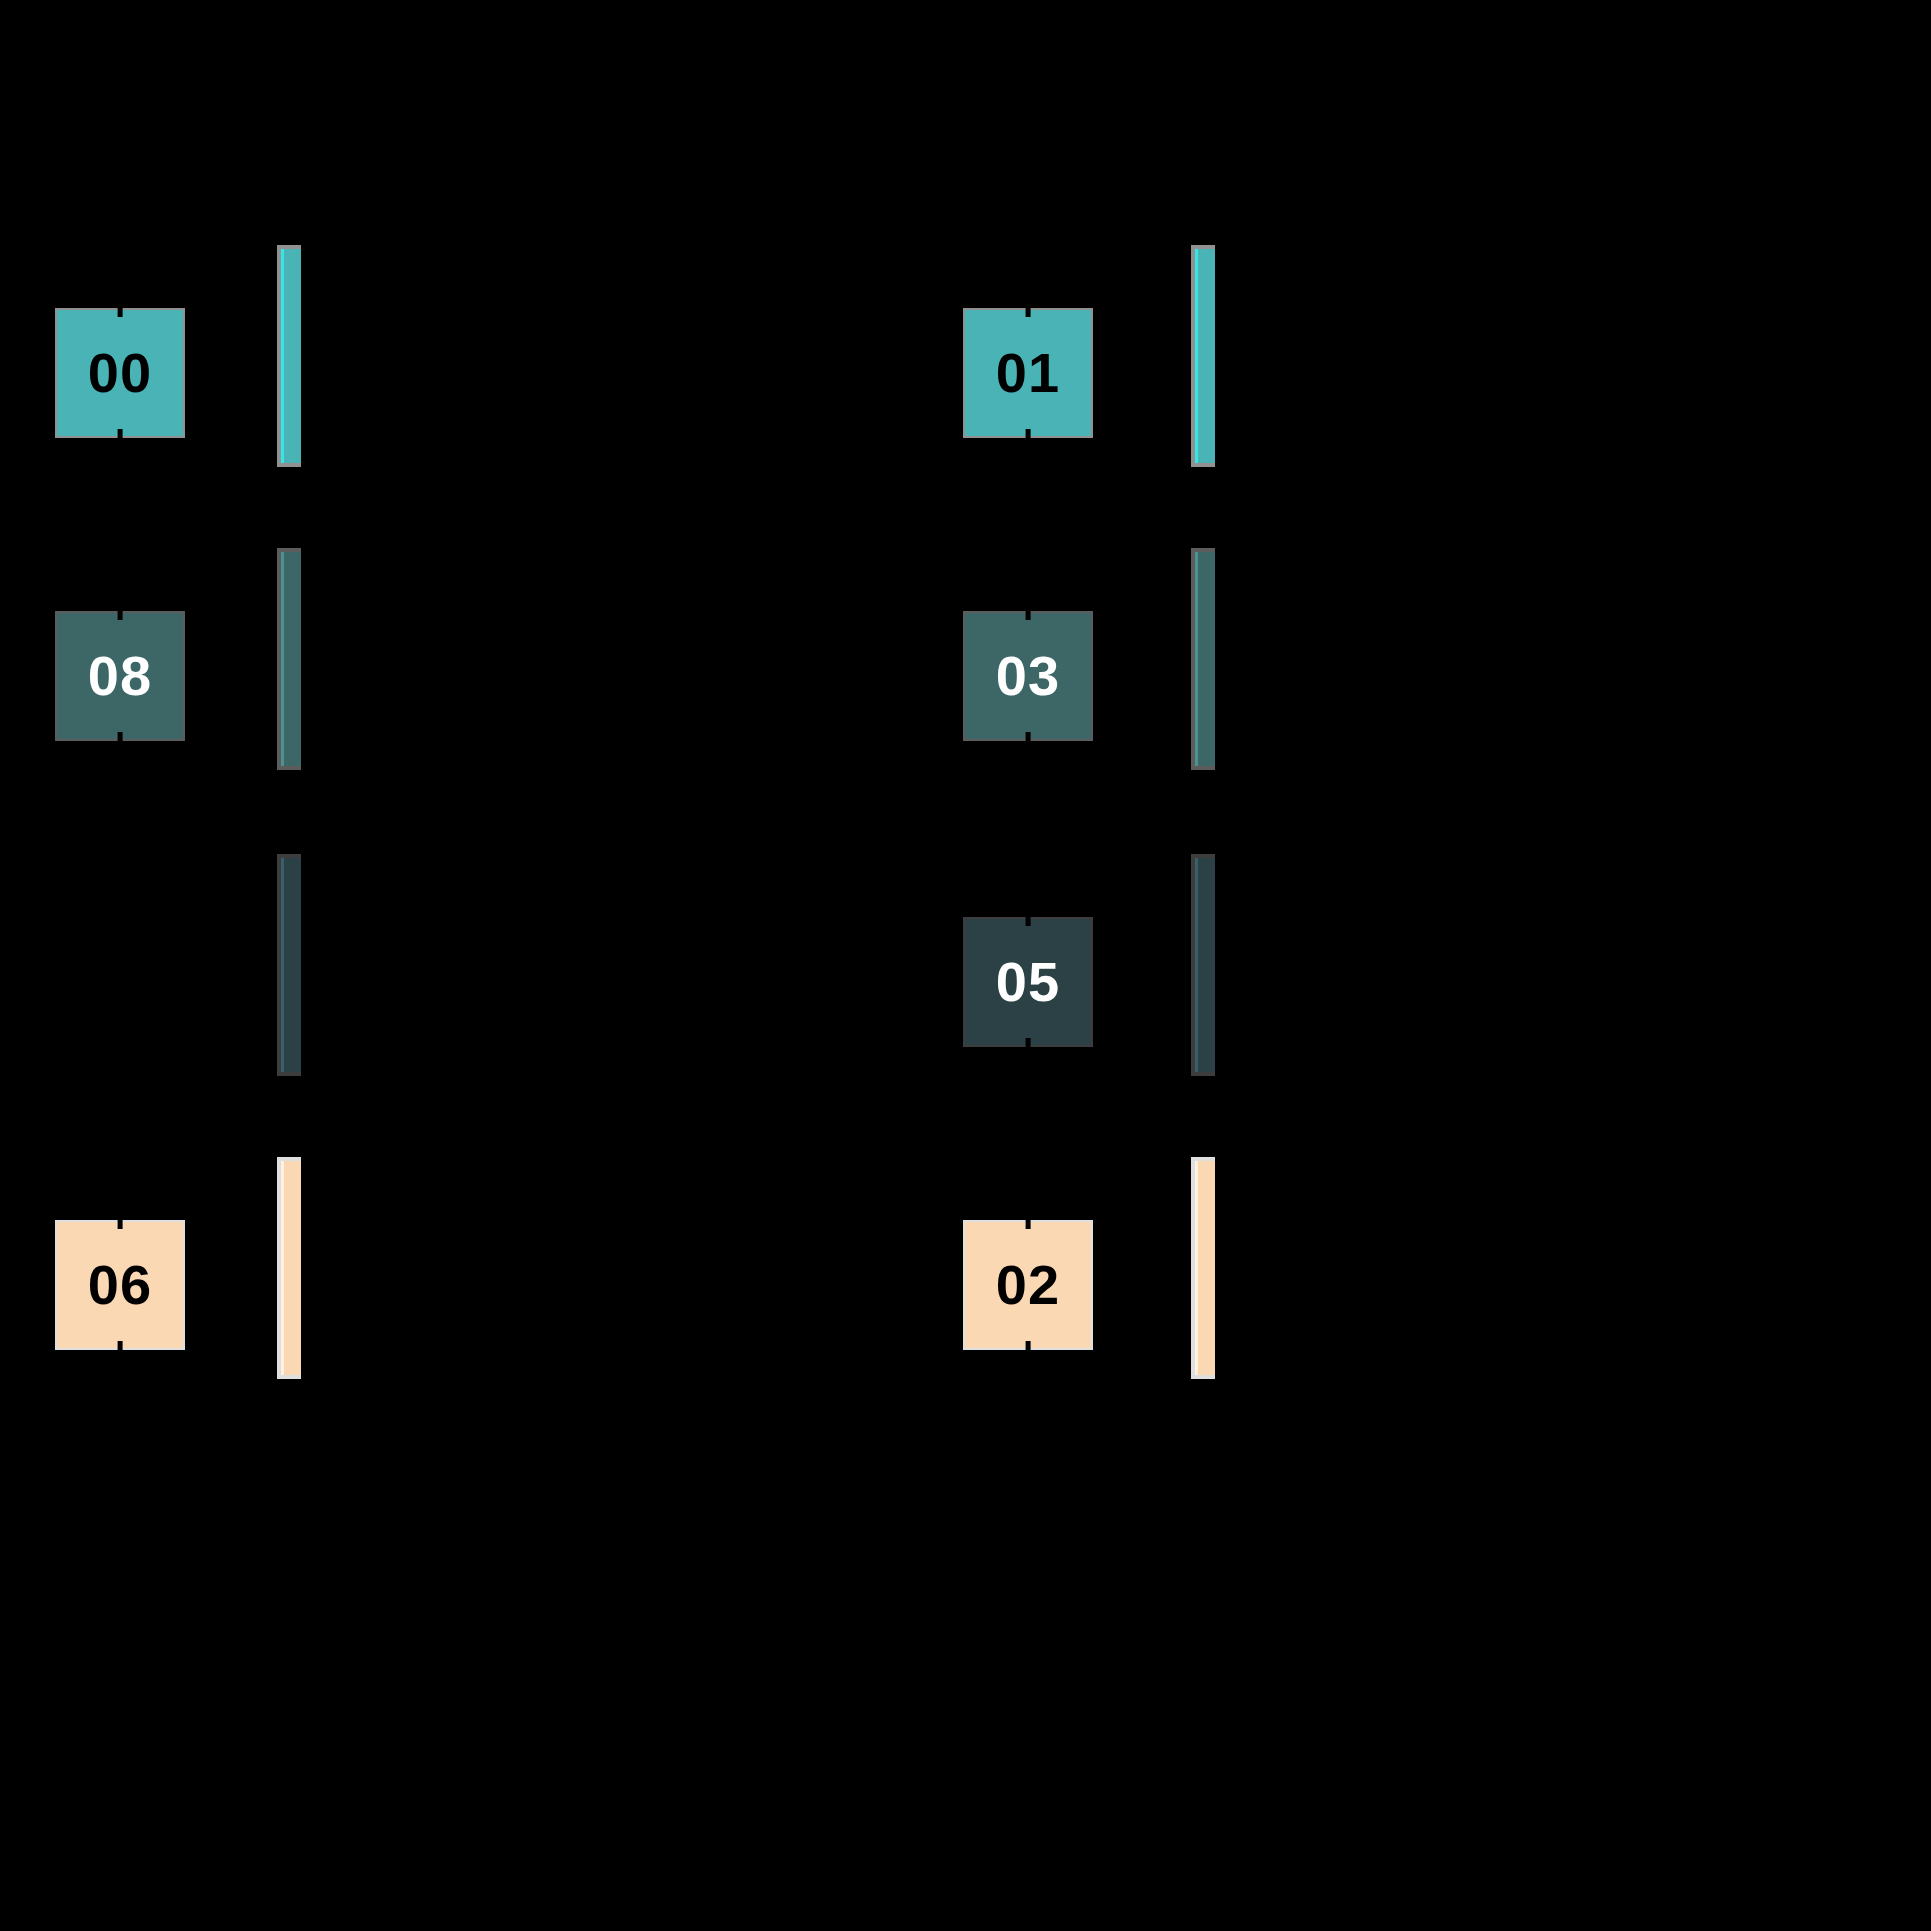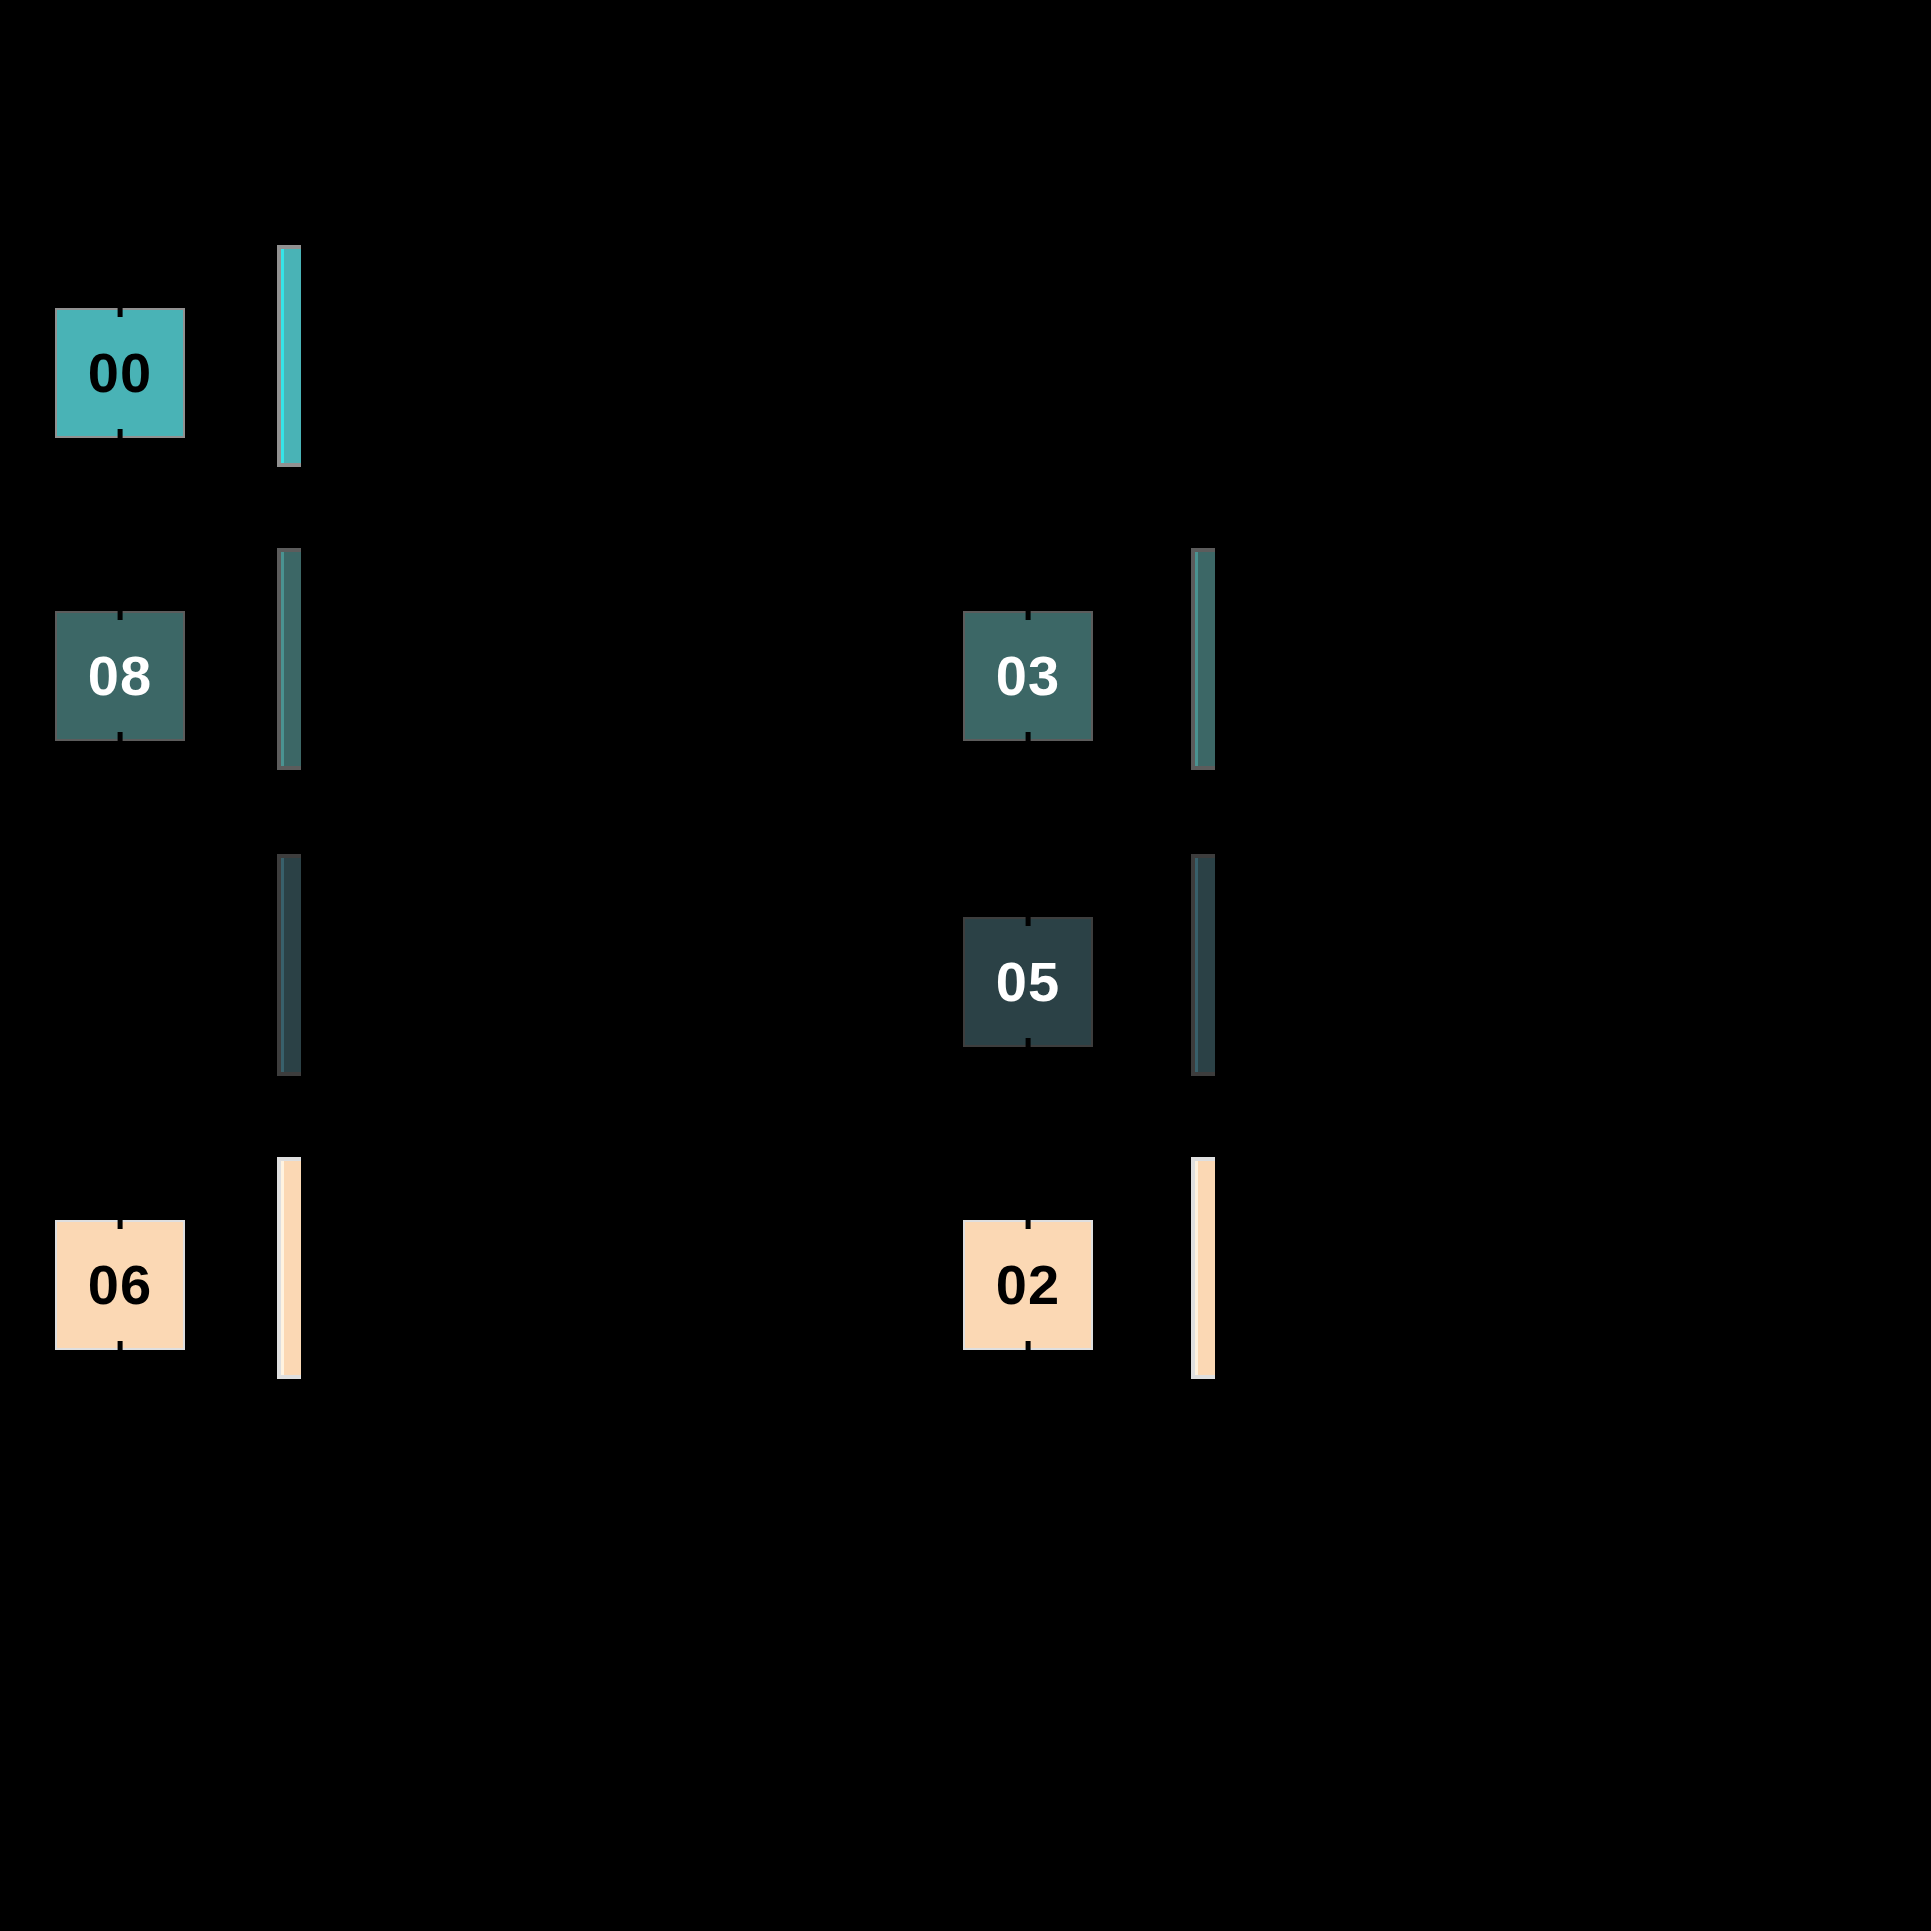--- a/index.html
+++ b/index.html
@@ -88,20 +88,30 @@
     <div class="square">
       <span class="tick tick-top"></span>
       <span class="label">00</span>
       <span class="tick tick-bottom"></span>
     </div>
     <div class="bar">
       <span class="accent-line"></span>
     </div>
   </div>
 
+  <div class="panel col-right row-0" style="--fill: #49b3b6; --gray: #919191; --accent: #35e5e8; --text: #000000;">
+    <div class="square">
+      <span class="tick tick-top"></span>
+      <span class="label">01</span>
+      <span class="tick tick-bottom"></span>
+    </div>
+    <div class="bar">
+      <span class="accent-line"></span>
+    </div>
+  </div>
 
   <div class="panel col-left row-1" style="--fill: #3c6766; --gray: #5c5c5c; --accent: #4a9391; --text: #ffffff;">
     <div class="square">
       <span class="tick tick-top"></span>
       <span class="label">08</span>
       <span class="tick tick-bottom"></span>
     </div>
     <div class="bar">
       <span class="accent-line"></span>
     </div>

